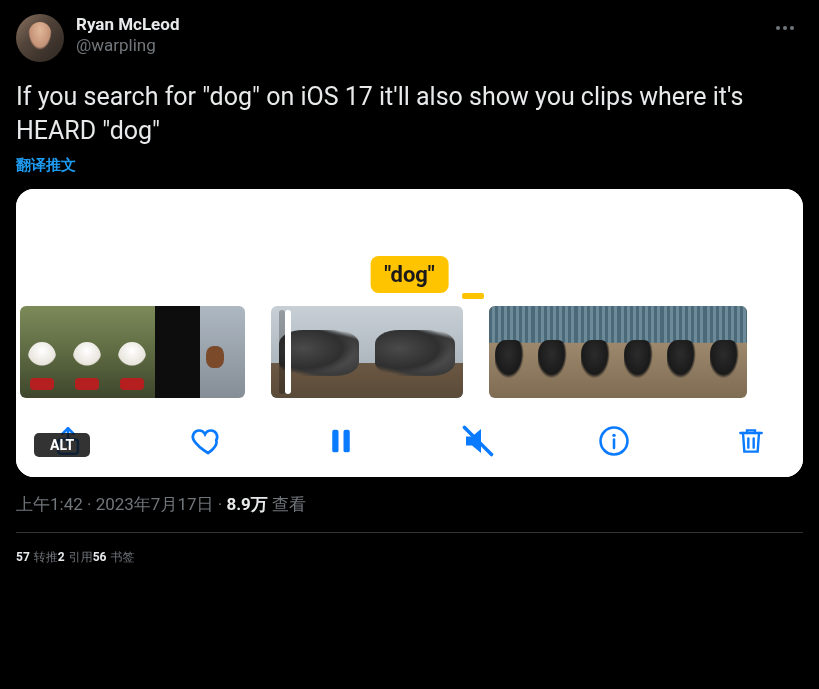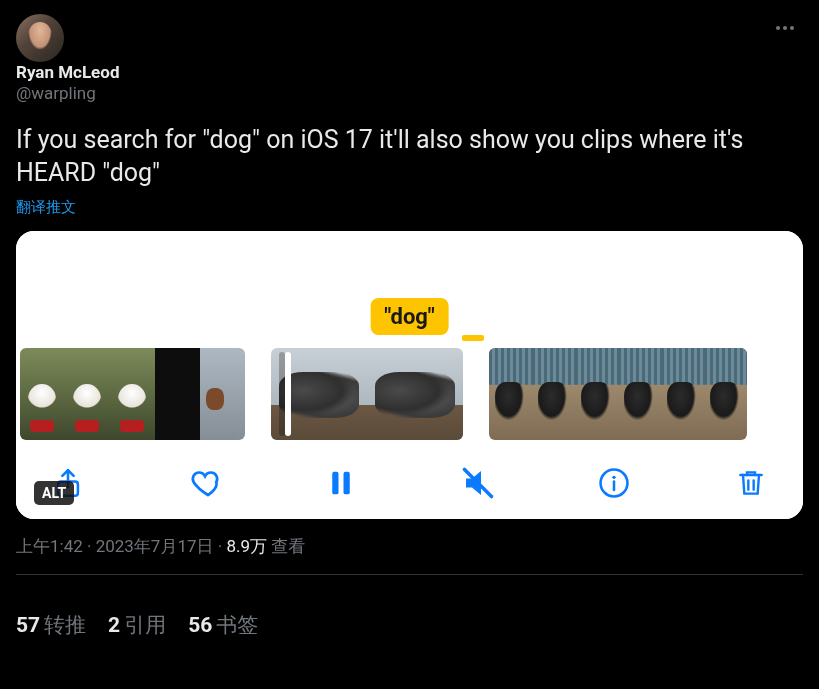--- a/index.html
+++ b/index.html
@@ -10,22 +10,22 @@
     font-family: -apple-system, BlinkMacSystemFont, "Segoe UI", Roboto, Helvetica, Arial, sans-serif;
     color: #e7e9ea;
     overflow: hidden;
   }
   .tweet {
     padding: 14px 16px 0 16px;
   }
   .header {
     display: flex;
     align-items: flex-start;
-    position: relative;
-    flex-direction: column;
+    gap: 12px;
+    position: relative;
   }
   .avatar {
     width: 48px;
     height: 48px;
     border-radius: 50%;
     background: linear-gradient(135deg, #8a7360 0%, #52443a 40%, #2b2520 100%);
     flex-shrink: 0;
     position: relative;
     overflow: hidden;
   }
@@ -60,20 +60,21 @@
     font-size: 25px;
     line-height: 1.35;
     color: #e7e9ea;
     font-weight: 400;
   }
   .translate {
     margin-top: 8px;
     font-size: 15px;
     color: #1d9bf0;
     cursor: pointer;
+    font-weight: bold;
   }
   .media-card {
     margin-top: 14px;
     width: 100%;
     border-radius: 18px;
     background: #fff;
     position: relative;
     overflow: hidden;
   }
   .media-top {
@@ -182,47 +183,45 @@
   .tbtn {
     width: 48px; height:48px;
     display:flex; align-items:center; justify-content:center;
     cursor:pointer;
     color:#0a7aff;
   }
   .tbtn svg { display:block; }
   .alt-badge {
     position: absolute;
     left: 18px;
-    bottom: 14px;
+    bottom: 20px;
     background: rgba(15,15,15,0.85);
     color:#fff;
     font-size:14px;
     font-weight:700;
-    padding:4px 8px;
+    padding:4px 16px;
     border-radius:5px;
     cursor:pointer;
   }
 
   .meta {
     margin-top: 16px;
     font-size: 17px;
     color:#71767b;
   }
-  .meta .views-count { color:#e7e9ea; font-weight:400; }
+  .meta .views-count { color:#e7e9ea; font-weight:700; }
 
   .divider {
     height:1px; background:#2f3336; margin-top:16px;
   }
   .stats {
     display:flex;
-    gap: 22px;
     padding: 16px 0 0 0;
-    font-size:21px;
+    font-size:12px;
     color:#71767b;
-    margin-top:20px;
   }
   .stats span b { color:#e7e9ea; font-weight:700; margin-right:4px;}
 </style>
 </head>
 <body>
 
 <div class="tweet">
 
   <div class="header">
     <div class="avatar"></div>

